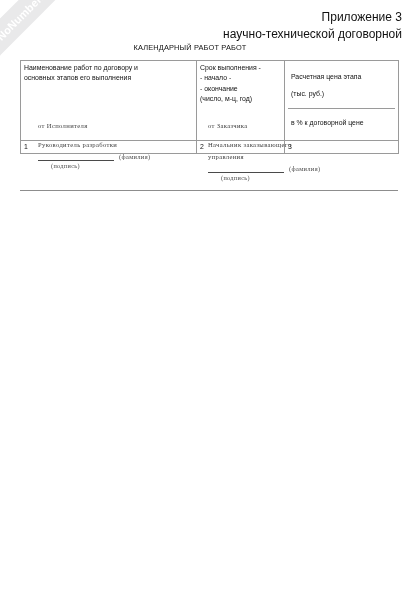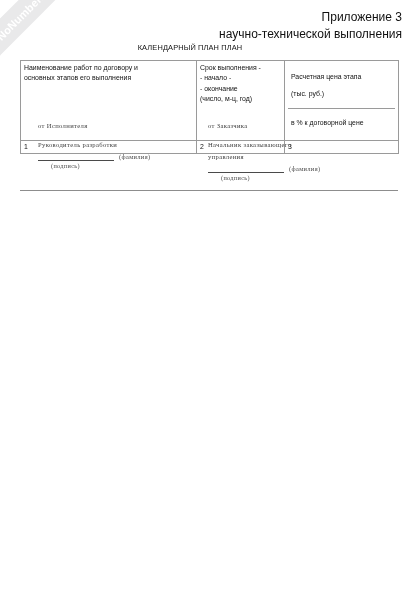--- a/index.html
+++ b/index.html
@@ -163,24 +163,24 @@
 <div class="watermark">
   <div class="watermark-band">
     <span class="watermark-text">NoNumber.ru</span>
   </div>
 </div>
 
 <div class="doc">
 
   <div class="appendix-block">
     <div>Приложение 3</div>
-    <div>научно-технической выполнения</div>
-  </div>
-
-  <div class="doc-title">КАЛЕНДАРНЫЙ ПЛАН ПЛАН</div>
+    <div>научно-технической договорной</div>
+  </div>
+
+  <div class="doc-title">КАЛЕНДАРНЫЙ РАБОТ РАБОТ</div>
 
   <table class="table">
     <colgroup>
       <col class="col-a">
       <col class="col-b">
       <col class="col-c">
     </colgroup>
     <tbody>
       <tr class="header-row">
         <td>

